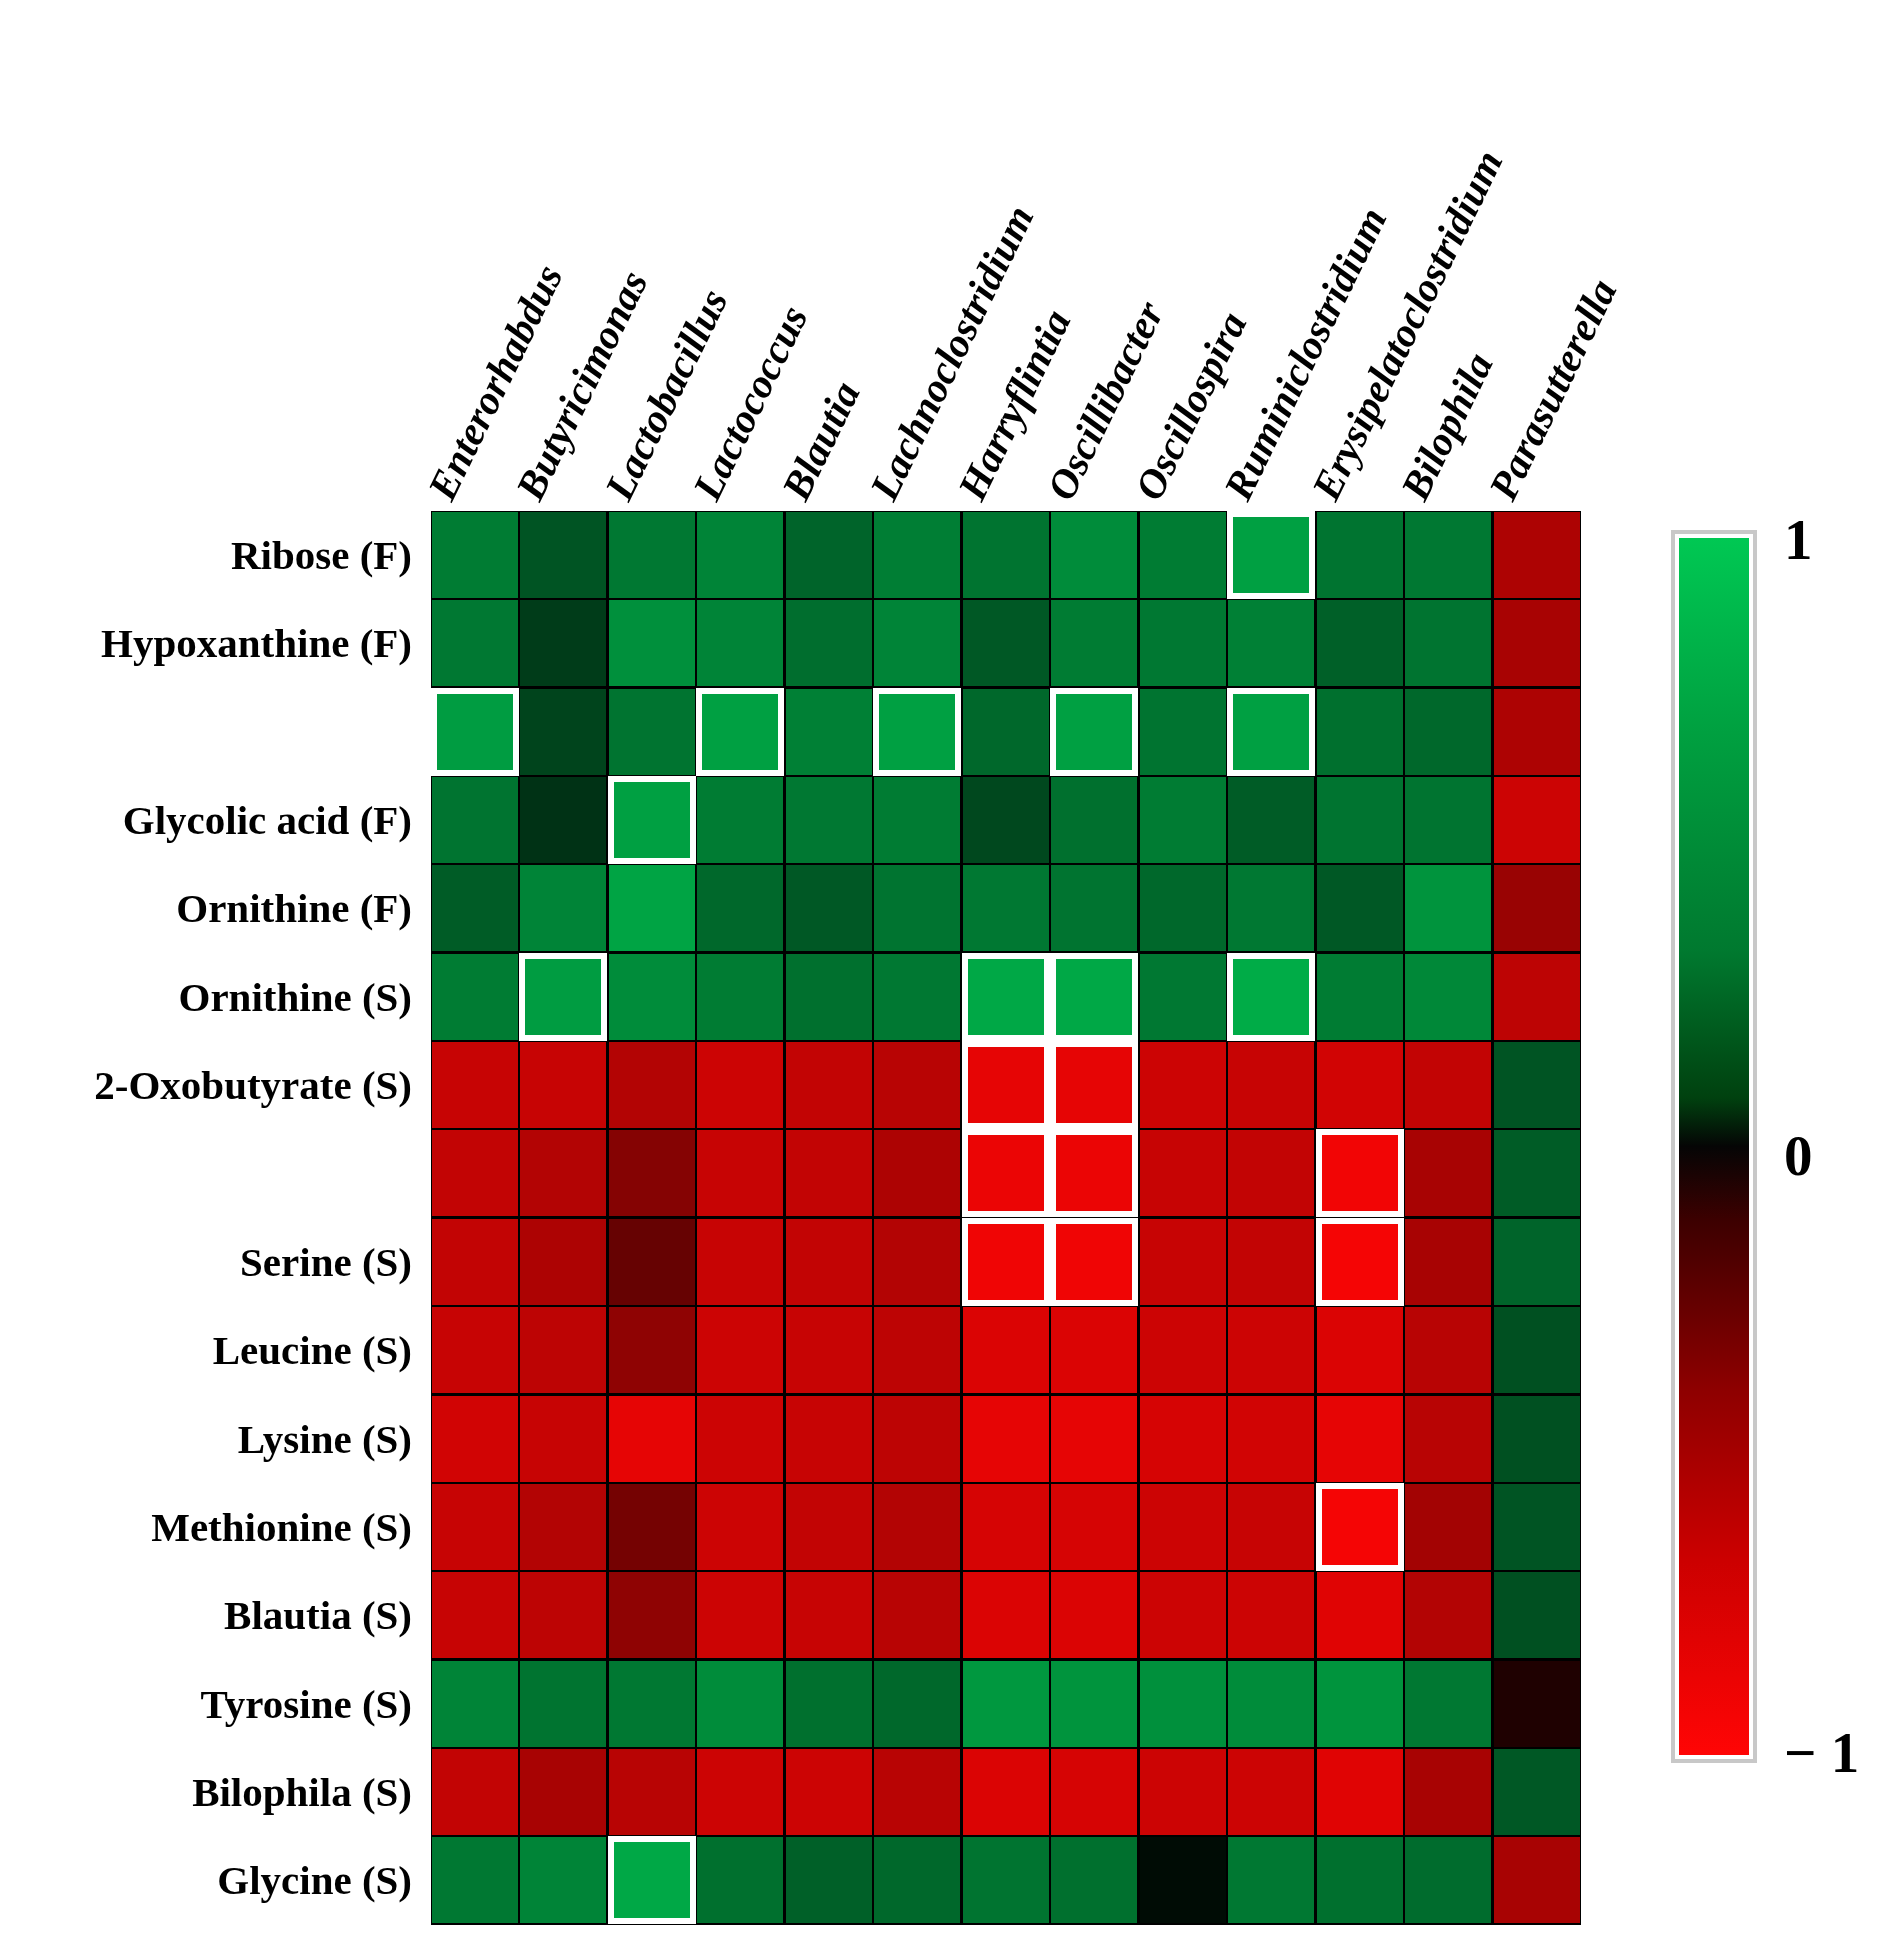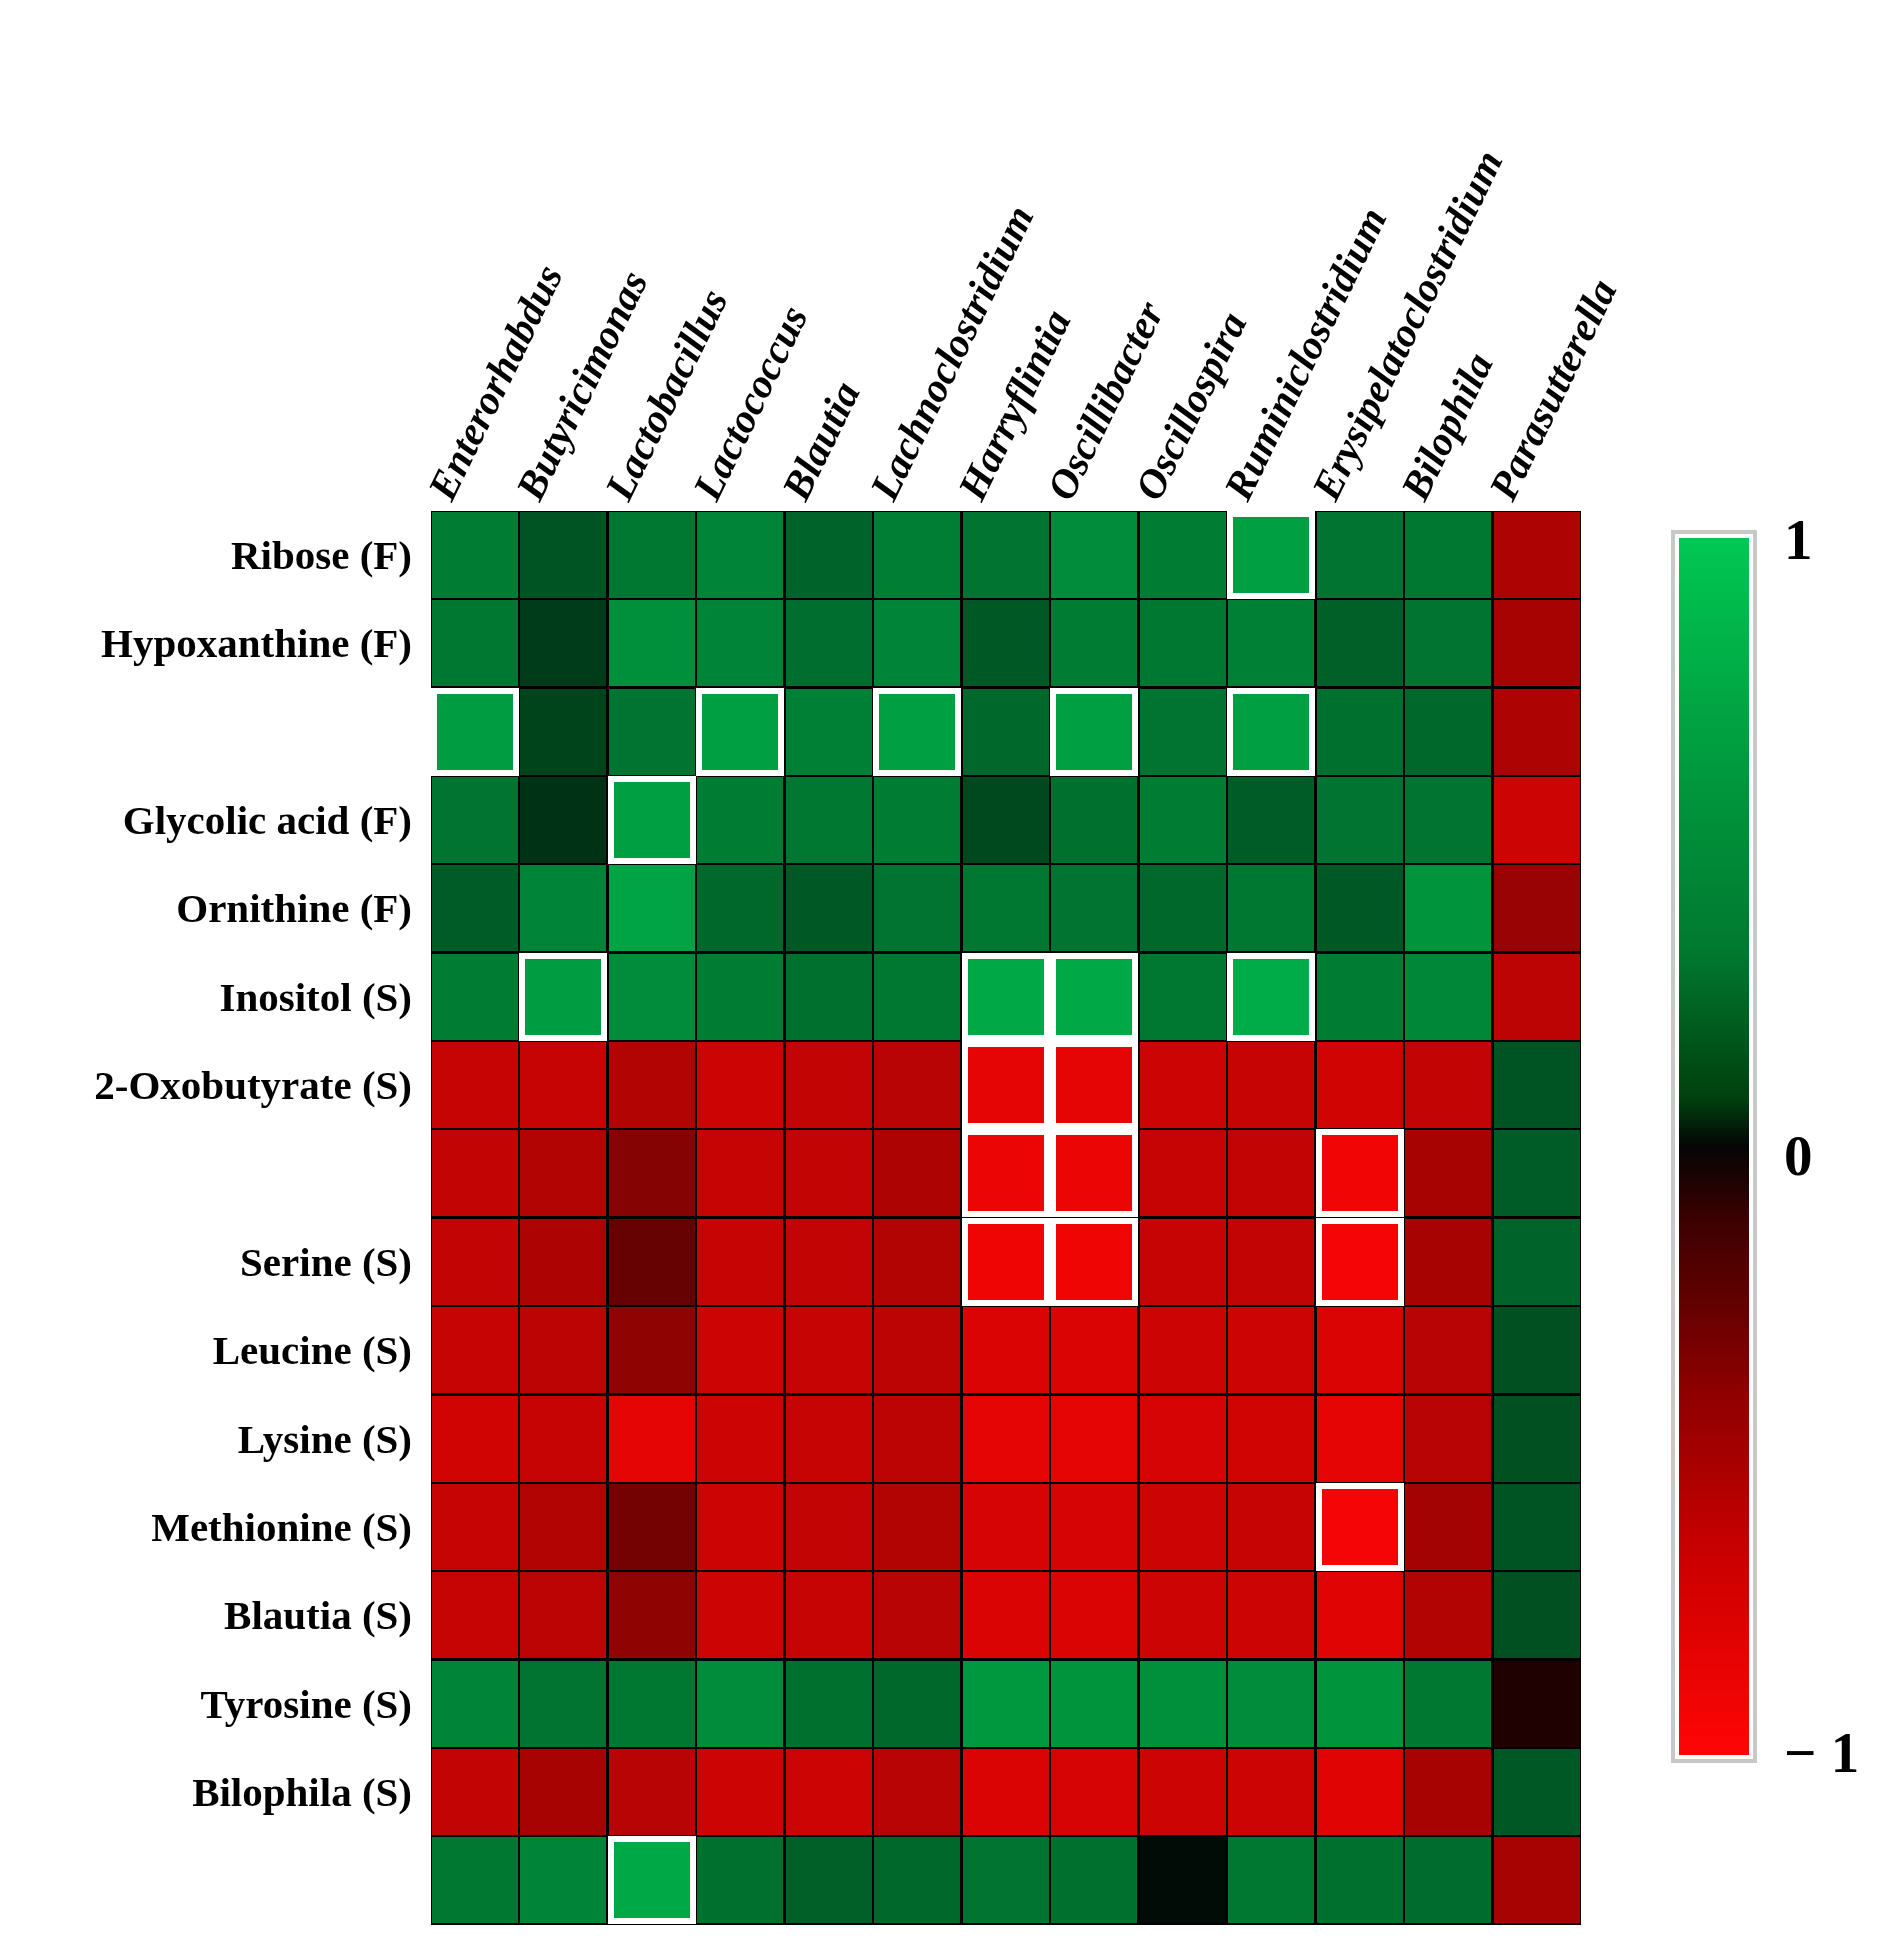--- a/index.html
+++ b/index.html
@@ -98,29 +98,30 @@
       <div class="col-label" style="left: 911px;">Erysipelatoclostridium</div>
       <div class="col-label" style="left: 1000px;">Bilophila</div>
       <div class="col-label" style="left: 1088px;">Parasutterella</div>
     </div>
 
   <div id="row-labels">
       <div class="row-label" style="top: 0px;">Ribose (F)</div>
       <div class="row-label" style="top: 88px;">Hypoxanthine (F)</div>
       <div class="row-label" style="top: 265px;">Glycolic acid (F)</div>
       <div class="row-label" style="top: 353px;">Ornithine (F)</div>
-      <div class="row-label" style="top: 442px;">Inositol (S)</div>
+      <div class="row-label" style="top: 442px;">Ornithine (S)</div>
       <div class="row-label" style="top: 530px;">2-Oxobutyrate (S)</div>
       <div class="row-label" style="top: 707px;">Serine (S)</div>
       <div class="row-label" style="top: 795px;">Leucine (S)</div>
       <div class="row-label" style="top: 884px;">Lysine (S)</div>
       <div class="row-label" style="top: 972px;">Methionine (S)</div>
       <div class="row-label" style="top: 1060px;">Blautia (S)</div>
       <div class="row-label" style="top: 1149px;">Tyrosine (S)</div>
       <div class="row-label" style="top: 1237px;">Bilophila (S)</div>
+      <div class="row-label" style="top: 1325px;">Glycine (S)</div>
     </div>
 
   <div id="grid">
       <div class="cell" style="left: 0px; top: 0px; width: 88px; height: 88px; background: rgb(0, 124, 51);"></div>
       <div class="cell" style="left: 88px; top: 0px; width: 88px; height: 88px; background: rgb(0, 84, 35);"></div>
       <div class="cell" style="left: 177px; top: 0px; width: 88px; height: 88px; background: rgb(0, 120, 50);"></div>
       <div class="cell" style="left: 265px; top: 0px; width: 88px; height: 88px; background: rgb(0, 132, 55);"></div>
       <div class="cell" style="left: 354px; top: 0px; width: 88px; height: 88px; background: rgb(0, 100, 42);"></div>
       <div class="cell" style="left: 442px; top: 0px; width: 88px; height: 88px; background: rgb(0, 126, 52);"></div>
       <div class="cell" style="left: 531px; top: 0px; width: 88px; height: 88px; background: rgb(0, 116, 48);"></div>

